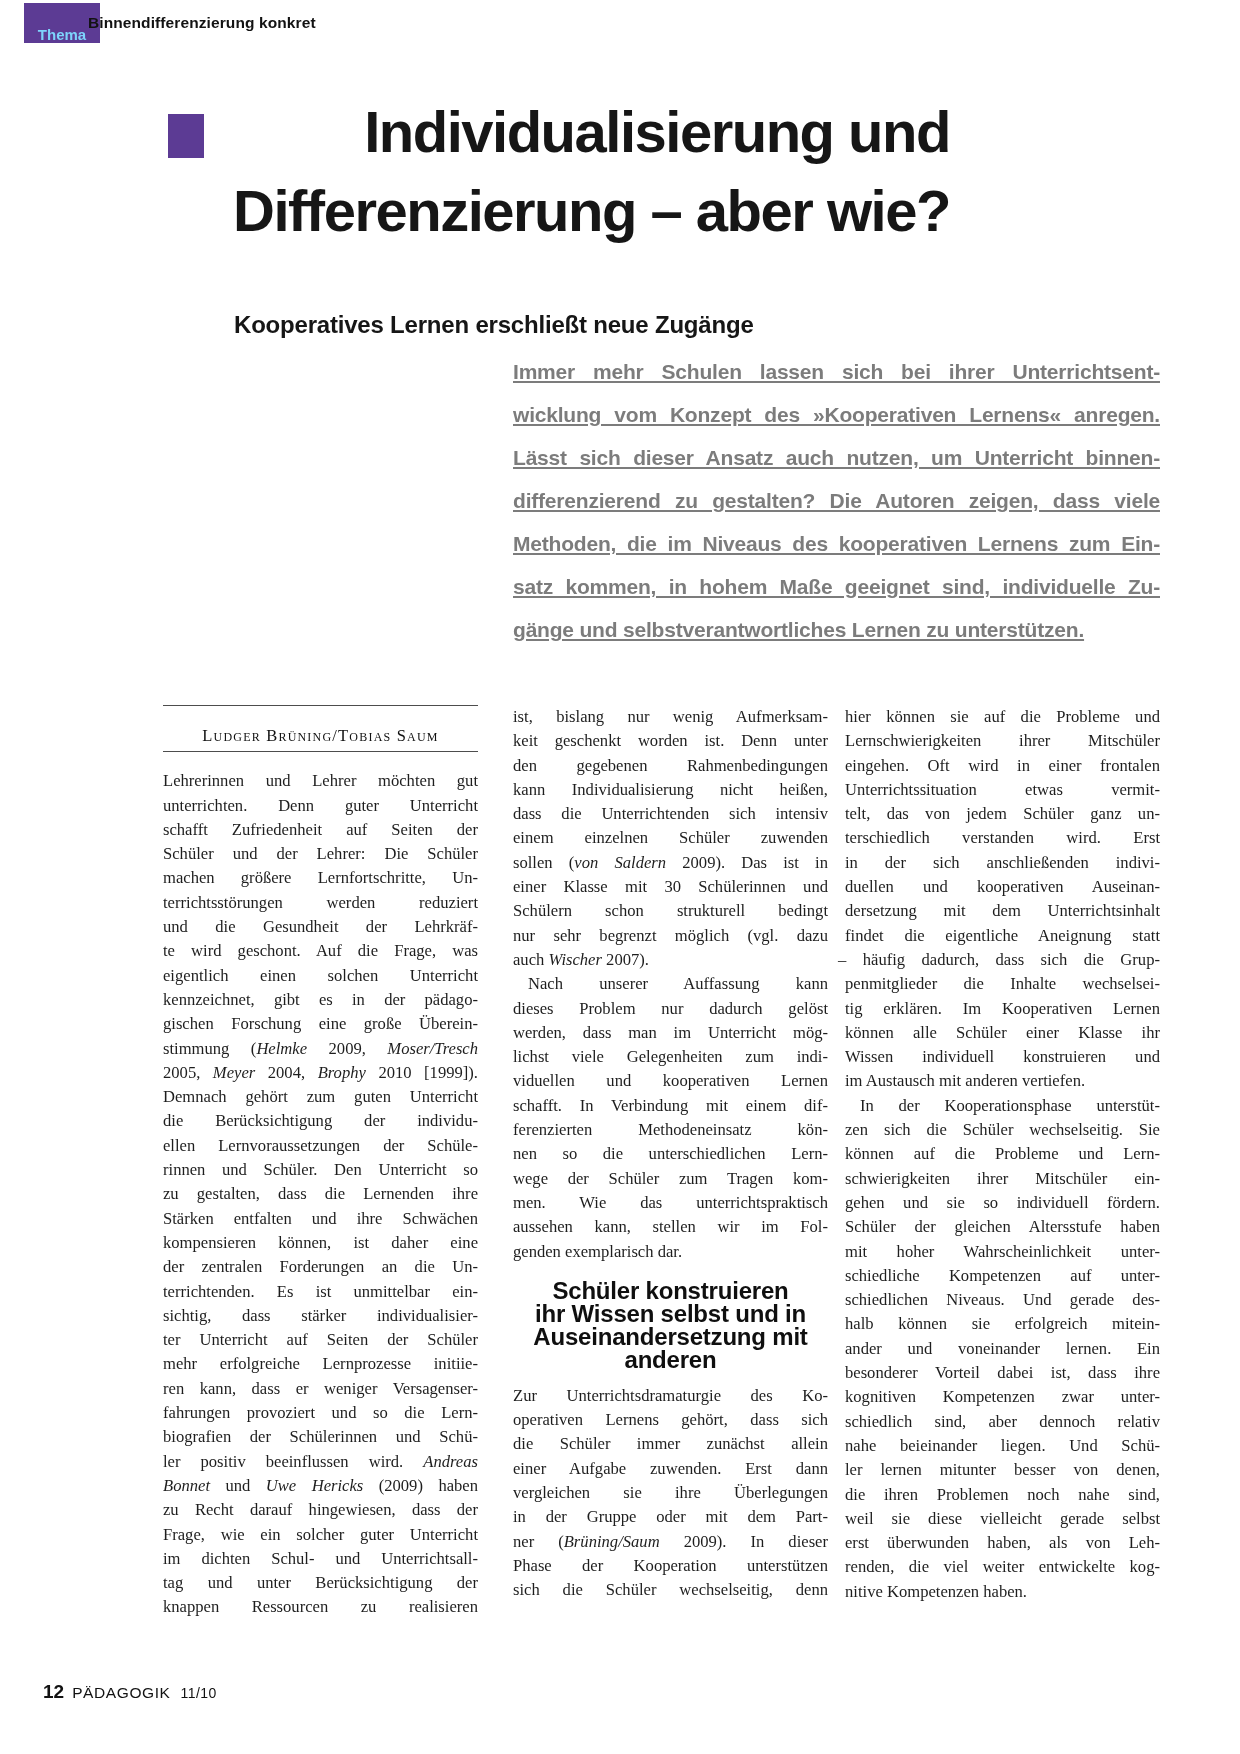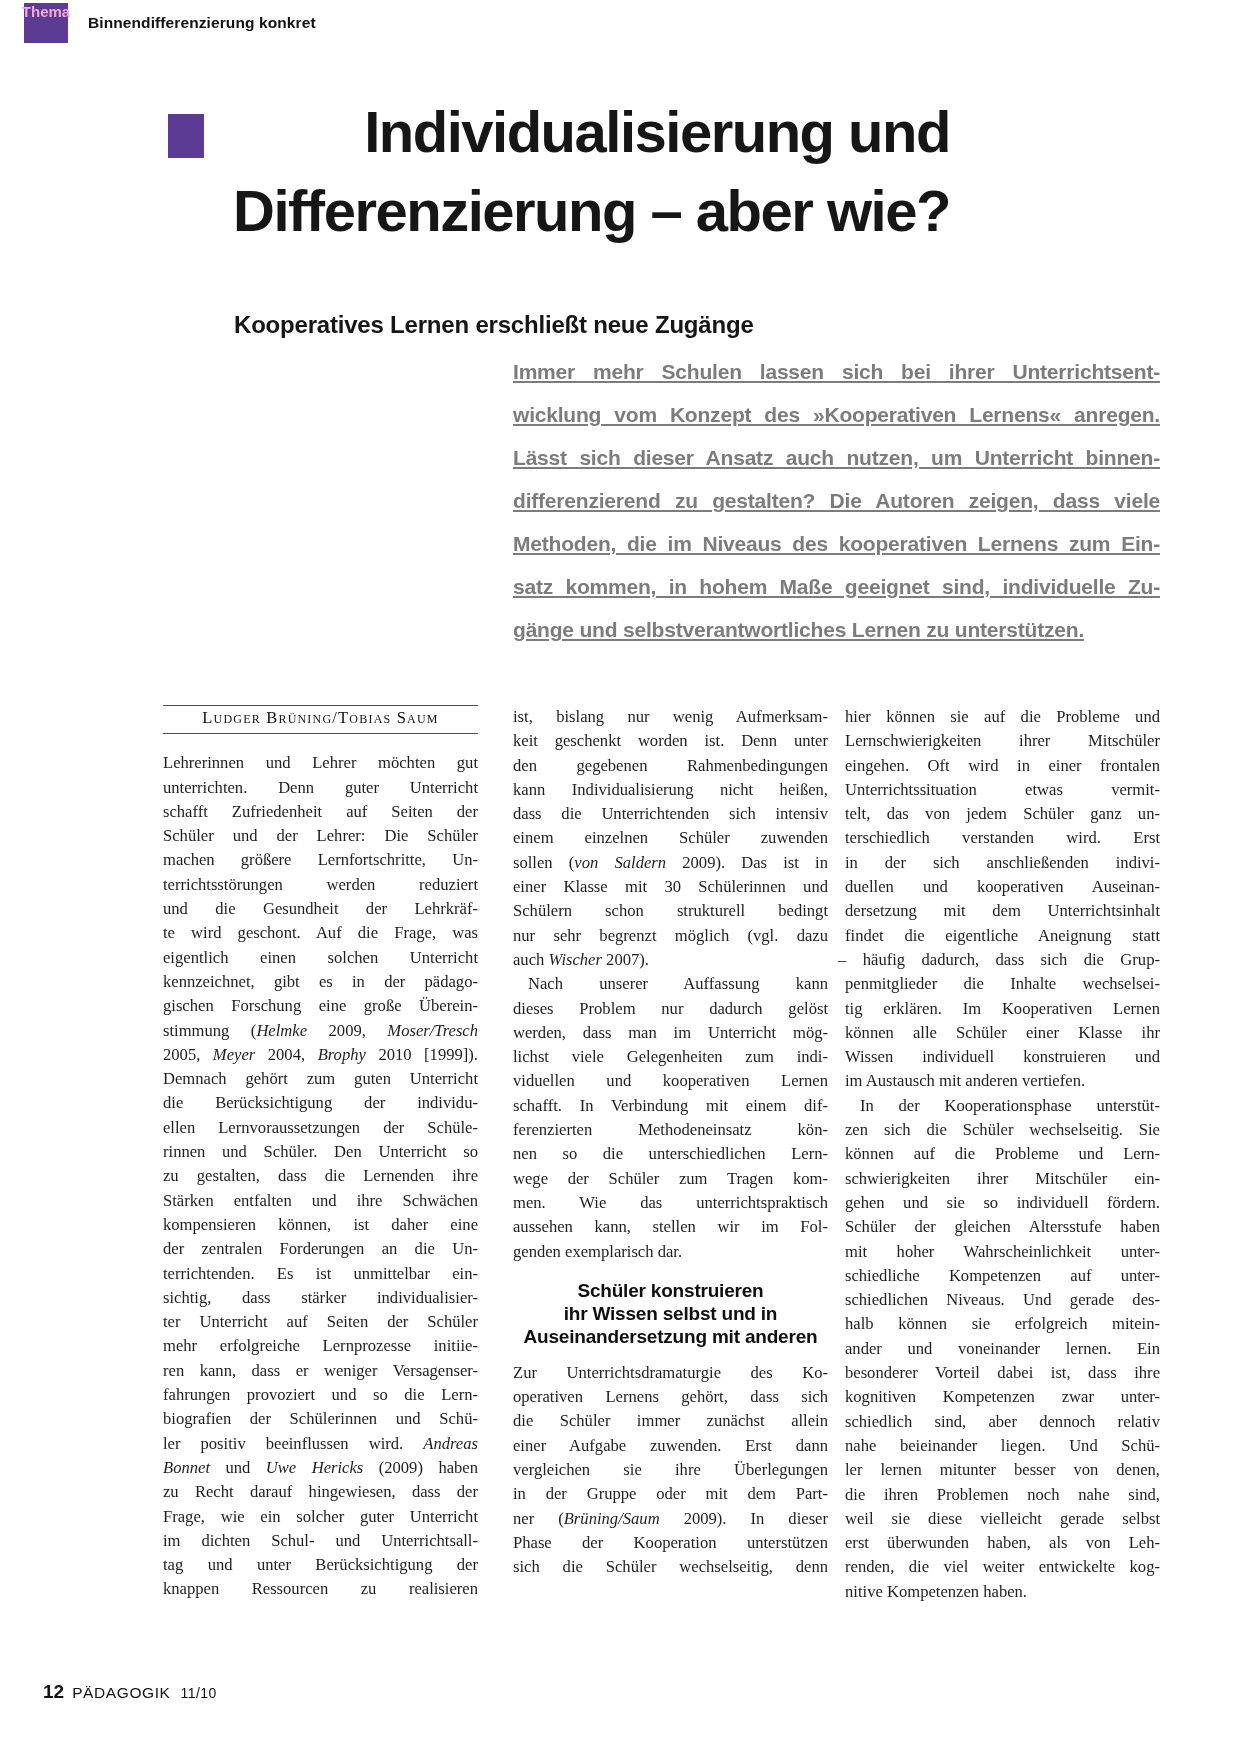--- a/index.html
+++ b/index.html
@@ -1,21 +1,21 @@
 <!DOCTYPE html>
 <html lang="de"><head>
 <meta charset="utf-8">
 <style>
   html,body{margin:0;padding:0;background:#ffffff;}
   .page{position:relative;width:1240px;height:1754px;background:#ffffff;overflow:hidden;
         font-family:"Liberation Sans",sans-serif;}
 
   
-  .thema-tag{position:absolute;left:24px;top:3px;width:44px;height:40px;background:#5c3b94;
-             color:#f9a8d4;font-weight:bold;font-size:15px;display:flex;align-items:flex-start;justify-content:center;}
+  .thema-tag{position:absolute;left:24px;top:3px;width:76px;height:40px;background:#5c3b94;
+             color:#7dd3fc;font-weight:bold;font-size:15px;display:flex;align-items:flex-end;justify-content:center;}
   .header-title{position:absolute;left:88px;top:3px;height:40px;display:flex;align-items:center;
                 font-weight:bold;font-size:15.5px;color:#121212;letter-spacing:0.1px;}
 
   
   .title-square{position:absolute;left:168px;top:114px;width:36px;height:44px;background:#5c3b94;}
   .article-title{position:absolute;left:233px;top:92px;font-weight:bold;font-size:58px;line-height:79px;
                  letter-spacing:-1.5px;color:#161616;white-space:nowrap;text-align:right;}
   .article-subtitle{position:absolute;left:234px;top:271px;font-weight:bold;font-size:24px;
                     color:#161616;letter-spacing:-0.2px;white-space:nowrap;margin-top:40px;}
 
@@ -33,23 +33,23 @@
   .col-3{left:845px;width:315px;}
   .ln{text-align-last:justify;}
   .ln.end{text-align-last:left;}
   .ln.ind{text-indent:15px;}
   .ln.hang{text-indent:-7px;}
   .it{font-style:italic;}
 
   .byline{font-family:"Liberation Serif",serif;font-variant:small-caps;letter-spacing:1.2px;
           font-size:16.5px;color:#111;text-align:center;text-align-last:center;
           border-top:1px solid #4d4d4d;border-bottom:1px solid #4d4d4d;
-          padding:0 0 3px;margin-bottom:17px;}
-
-  .subhead{font-family:"Liberation Sans",sans-serif;font-weight:bold;font-size:19px;line-height:23px;
+          padding:18px 0 3px;margin-bottom:17px;}
+
+  .subhead{font-family:"Liberation Sans",sans-serif;font-weight:bold;font-size:24px;line-height:23px;
            text-align:center;text-align-last:center;margin:15px 0 13px;color:#0f0f0f;letter-spacing:-0.2px;}
 
   
   .footer{position:absolute;left:43px;top:1681px;display:flex;align-items:baseline;color:#121212;}
   .footer .pagenum{font-weight:bold;font-size:19px;}
   .footer .journal{font-size:15.5px;margin-left:8px;letter-spacing:0.6px;}
   .footer .issue{font-size:14px;margin-left:10px;letter-spacing:0.4px;}
 </style>
 </head>
 <body>

